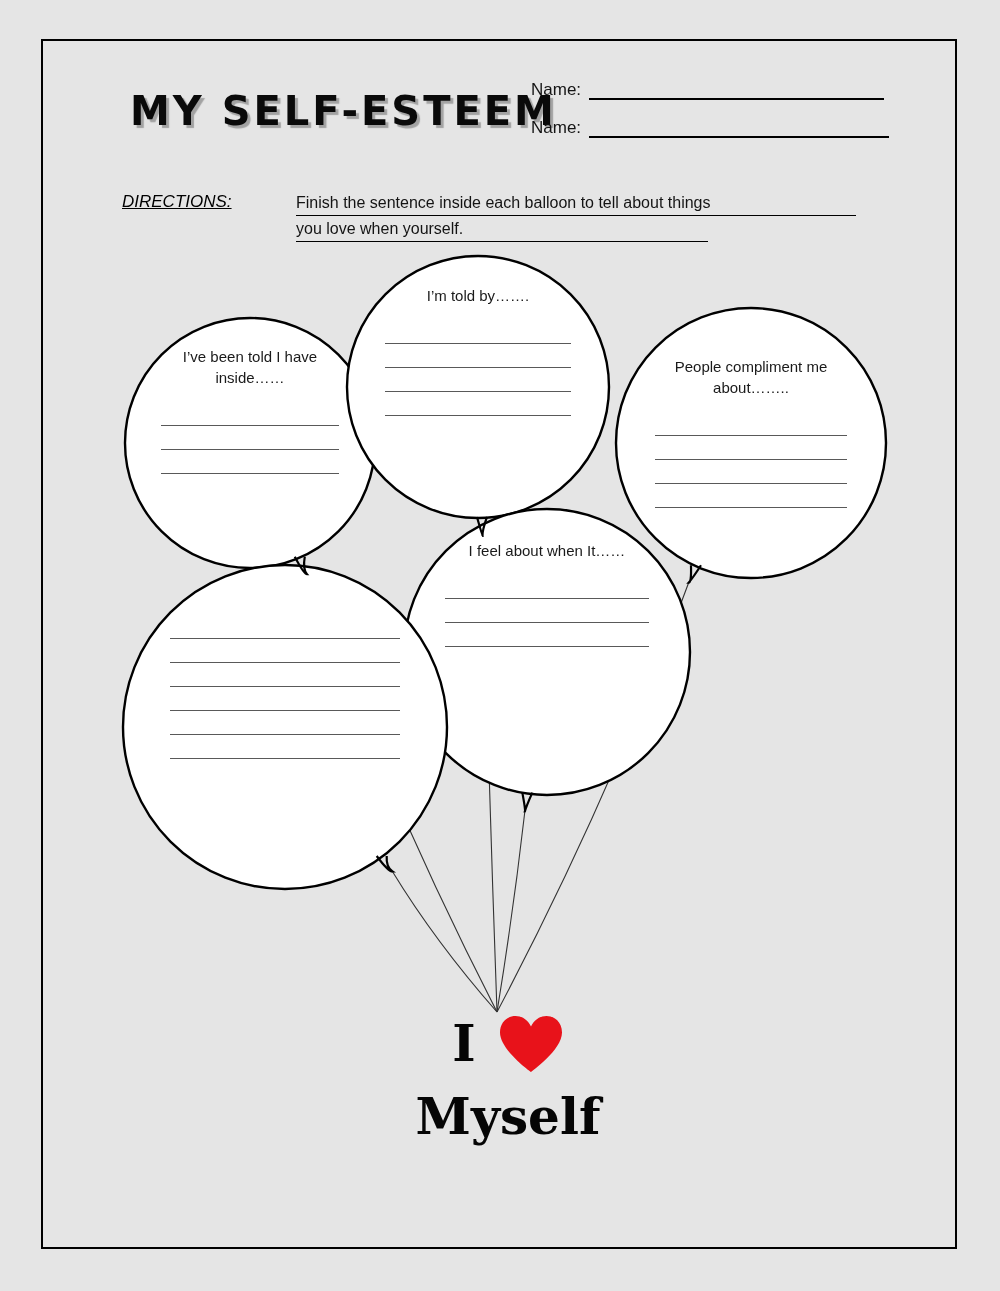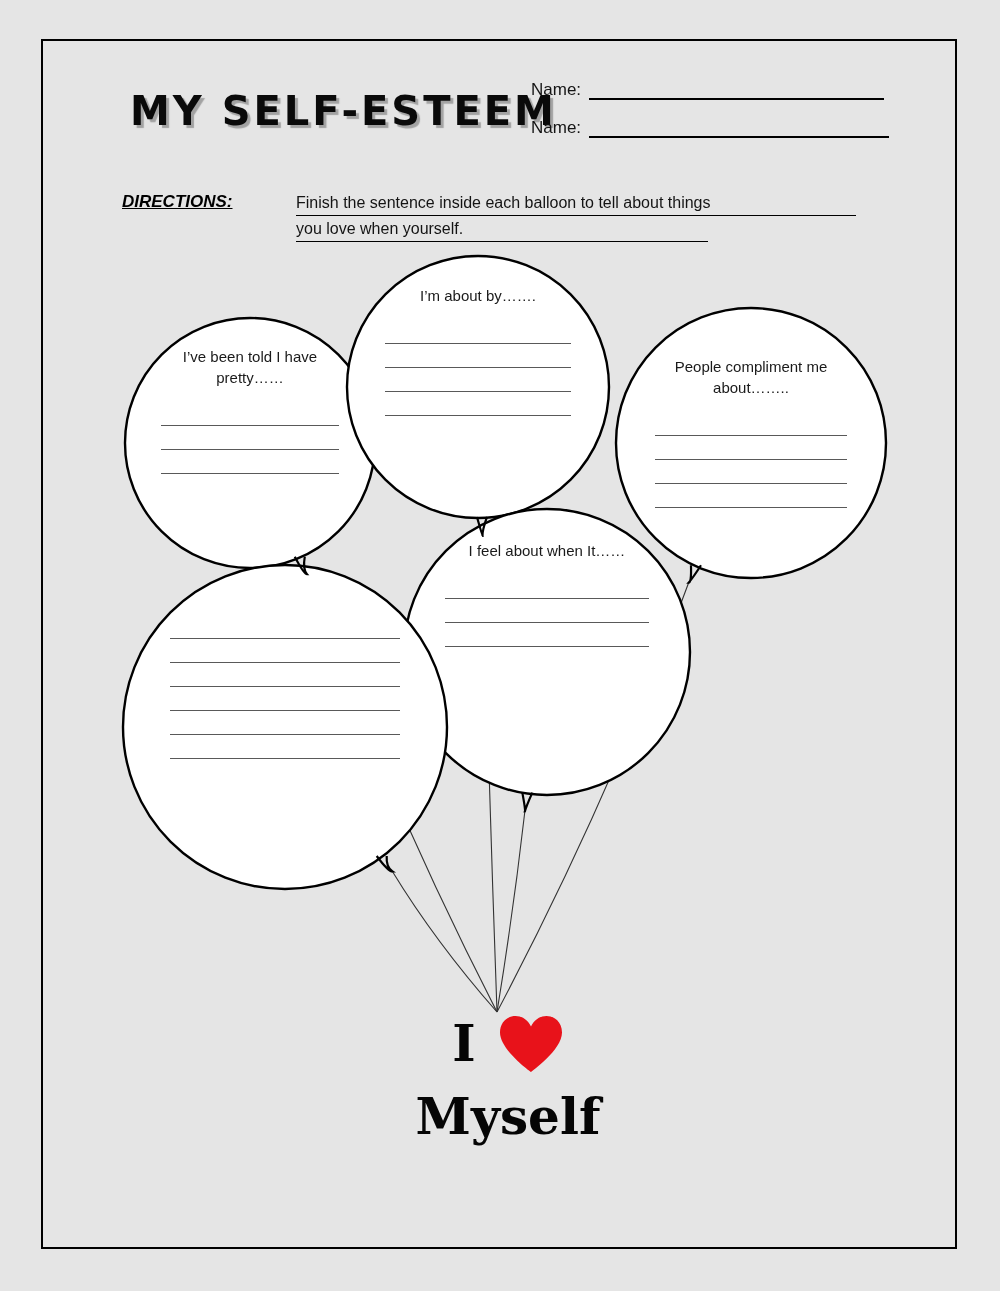--- a/index.html
+++ b/index.html
@@ -73,21 +73,21 @@
     left: 122px;
     top: 190px;
     width: 760px;
   }
   #directions-label {
     position: absolute;
     left: 0;
     top: 2px;
     font-family: "Liberation Sans", sans-serif;
     font-size: 17px;
-    font-weight: bold;
+    font-weight: normal;
     font-style: italic;
     text-decoration: underline;
     color: #000000;
     white-space: nowrap;
   }
   #directions-text {
     position: absolute;
     left: 174px;
     top: 0;
     width: 560px;
@@ -213,29 +213,29 @@
       <g id="balloon-necks">
           <path d="M294.7744379389843,556.6625716084294 Q304.07494937691257,574.1739819200433 306.941957002198,574.1739819200433 Q302.6414455642698,569.2205588265591 304.7744379389843,556.6625716084294" fill="none" stroke="#000000" stroke-width="2.2"></path>
           <path d="M476.9805610870972,516.9395094439867 Q482.308729482064,535.9311977645345 482.52750841204187,535.9311977645345 Q482.1993400170751,530.5336912683701 486.9805610870972,516.9395094439867" fill="none" stroke="#000000" stroke-width="2.2"></path>
           <path d="M690.9703624440701,565.2750542099374 Q691.5679914395957,582.7117281045956 688.6330774366128,582.7117281045956 Q693.0354484410872,577.7807259361982 700.9703624440701,565.2750542099374" fill="none" stroke="#000000" stroke-width="2.2"></path>
           <path d="M522.3277229077196,792.6403950644185 Q525.8419844979529,811.4692559816181 524.8514922247753,811.4692559816181 Q526.3372306345418,806.1205977064582 532.3277229077196,792.6403950644185" fill="none" stroke="#000000" stroke-width="2.2"></path>
           <path d="M376.6884381665655,855.9820984786376 Q388.1343340443365,871.4245538651528 392.43159796285056,871.4245538651528 Q385.98570208507954,867.0918172491982 386.6884381665655,855.9820984786376" fill="none" stroke="#000000" stroke-width="2.2"></path>
         </g>
     </svg>
     <div id="balloon-texts">
         <div class="balloon-content" style="left: 155px; top: 345.5px; width: 190px;">
-          <div class="balloon-prompt">I’ve been told I have pretty……</div>
+          <div class="balloon-prompt">I’ve been told I have inside……</div>
           <div class="write-lines">
             <div class="write-line" style="width: 177.5px;"></div>
             <div class="write-line" style="width: 177.5px;"></div>
             <div class="write-line" style="width: 177.5px;"></div>
           </div>
         </div>
         <div class="balloon-content" style="left: 378.44px; top: 284.82px; width: 199.12px;">
-          <div class="balloon-prompt">I’m about by…….</div>
+          <div class="balloon-prompt">I’m told by…….</div>
           <div class="write-lines">
             <div class="write-line" style="width: 186.02px;"></div>
             <div class="write-line" style="width: 186.02px;"></div>
             <div class="write-line" style="width: 186.02px;"></div>
             <div class="write-line" style="width: 186.02px;"></div>
           </div>
         </div>
         <div class="balloon-content" style="left: 648.4px; top: 337.7px; width: 205.2px; margin-top: 18px;">
           <div class="balloon-prompt">People compliment me about……..</div>
           <div class="write-lines">

